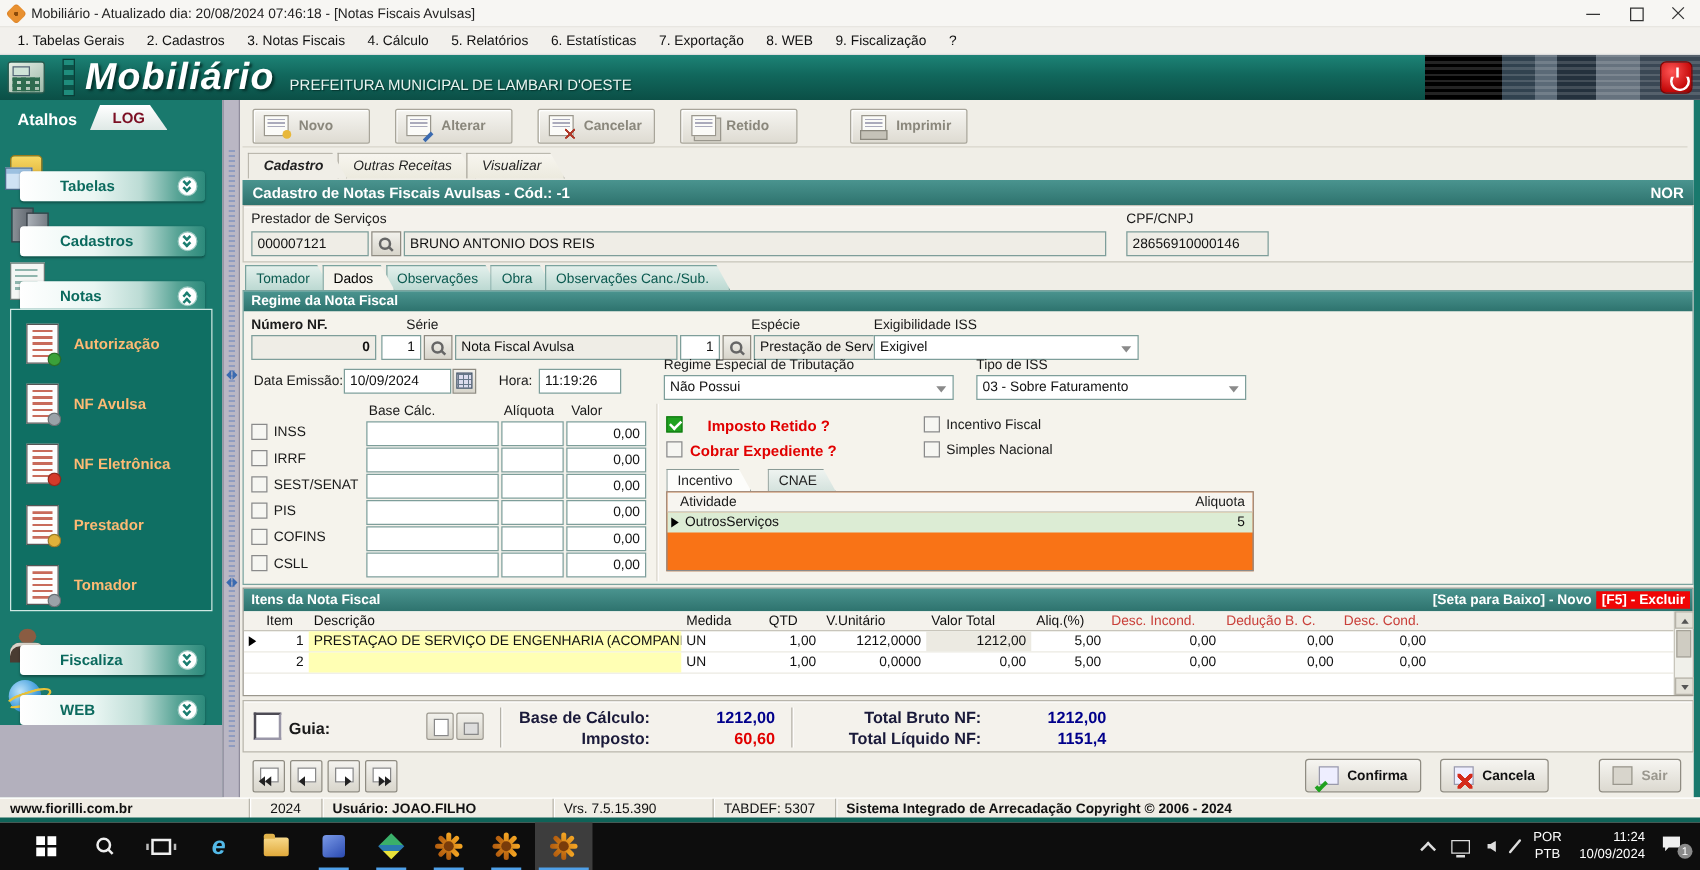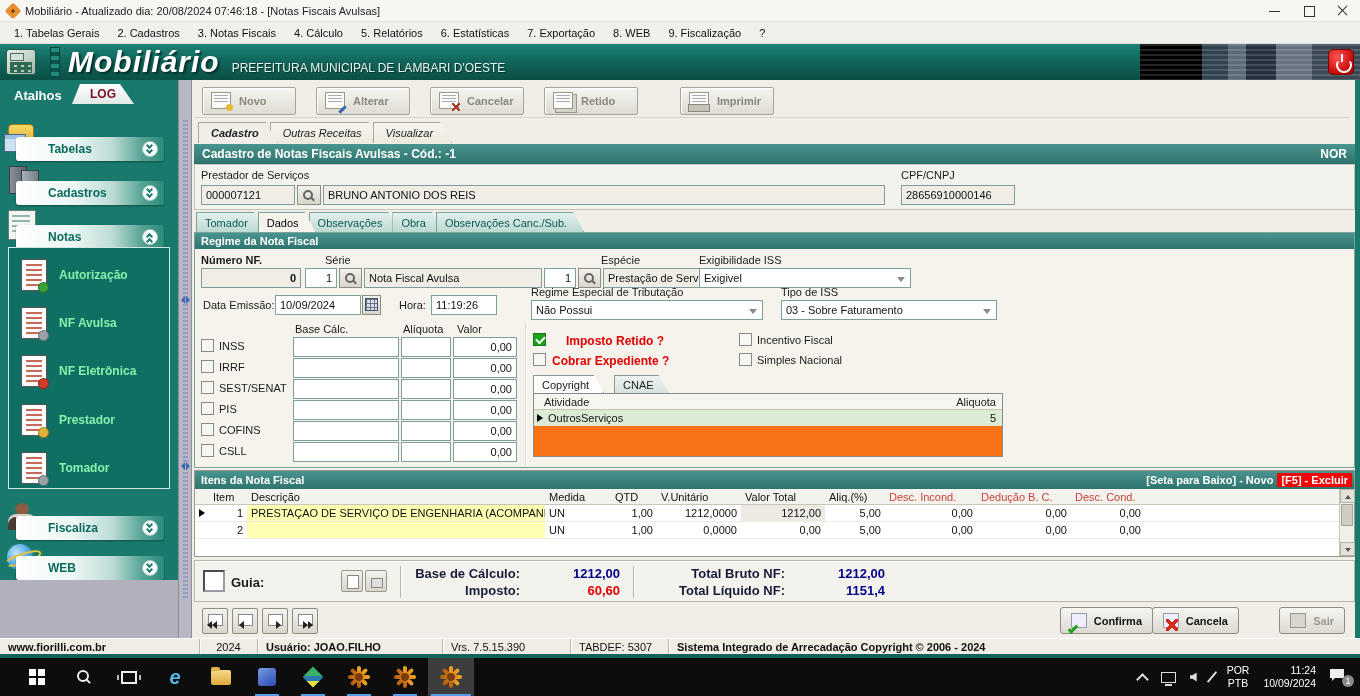--- a/index.html
+++ b/index.html
@@ -64,21 +64,21 @@
   .ic-notas-g::before{content:'';position:absolute;left:2px;top:0;width:26px;height:28px;background:#f4f6f4;border:1px solid #6a7a76;}
   .ic-notas-g::after{content:'';position:absolute;left:6px;top:5px;width:18px;height:18px;
     background:repeating-linear-gradient(180deg,#8fb5ad 0 2px,transparent 2px 5px);}
   .sb-chev{position:absolute;right:6px;top:4px;width:16px;height:16px;border-radius:50%;background:#fff;border:1px solid #9ec9c2;}
   .sb-chev i{position:absolute;left:4px;width:5px;height:5px;border-right:2px solid #1b7d70;border-bottom:2px solid #1b7d70;}
   .sb-chev.down i:nth-child(1){top:1px;transform:rotate(45deg);}
   .sb-chev.down i:nth-child(2){top:6px;transform:rotate(45deg);}
   .sb-chev.up i:nth-child(1){top:4px;transform:rotate(225deg);}
   .sb-chev.up i:nth-child(2){top:9px;transform:rotate(225deg);}
   .sb-panel{position:absolute;left:8px;top:167px;width:162px;height:242px;background:#0f6f63;border:1px solid #cfe8e3;}
-  .sb-item{position:absolute;left:6px;width:148px;height:42px;display:flex;align-items:center;color:#86efac;font-weight:bold;font-size:12px;}
+  .sb-item{position:absolute;left:6px;width:148px;height:42px;display:flex;align-items:center;color:#fdba74;font-weight:bold;font-size:12px;}
   .sb-doc{width:26px;height:32px;background:#fdfdfd;border:1px solid #555;margin:0 12px 0 6px;position:relative;
     background-image:repeating-linear-gradient(180deg,#c86a5a 0 2px,transparent 2px 5px);background-size:16px 22px;background-position:4px 4px;background-repeat:no-repeat;}
   .sb-doc i{position:absolute;right:-3px;bottom:-3px;width:11px;height:11px;border-radius:50%;border:1px solid rgba(0,0,0,.3);}
   .badge-green{background:#3aa13a;} .badge-red{background:#d43a2a;border-radius:2px;}
   .badge-yellow{background:#e0b23a;} .badge-grey{background:#9aa2a8;}
   .ic-fiscaliza::before{content:'';position:absolute;left:9px;top:0;width:14px;height:12px;border-radius:50%;background:#8a5c42;}
   .ic-fiscaliza::after{content:'';position:absolute;left:2px;top:11px;width:28px;height:16px;border-radius:8px 8px 0 0;background:#4a3c32;box-shadow:inset 0 3px 0 #d9d2c8;}
   .ic-web::before{content:'';position:absolute;left:1px;top:1px;width:26px;height:26px;border-radius:50%;
     background:radial-gradient(circle at 35% 35%,#bfe4fa,#4aa3e0 55%,#1a6ab0);}
   .ic-web::after{content:'';position:absolute;left:-2px;top:10px;width:34px;height:7px;border:2px solid #e8c23a;border-radius:50%/60%;transform:rotate(-18deg);border-left-color:transparent;}
@@ -515,21 +515,21 @@
 
         <span class="cb checked" style="left:338px;top:100px;"></span>
         <span class="lbl redlbl" style="left:371px;top:101px;font-size:12px;">Imposto Retido ?</span>
         <span class="cb" style="left:544px;top:100px;"></span>
         <span class="lbl" style="left:562px;top:101px;">Incentivo Fiscal</span>
         <span class="cb" style="left:338px;top:120px;"></span>
         <span class="lbl redlbl" style="left:357px;top:121px;font-size:12px;">Cobrar Expediente ?</span>
         <span class="cb" style="left:544px;top:120px;"></span>
         <span class="lbl" style="left:562px;top:121px;">Simples Nacional</span>
 
-        <div class="atab active" style="left:338px;top:142px;">Copyright</div>
+        <div class="atab active" style="left:338px;top:142px;">Incentivo</div>
         <div class="atab" style="left:419px;top:142px;">CNAE</div>
 
         <div class="agrid">
           <div class="ahdr">
             <span class="lbl" style="left:10px;top:2px;">Atividade</span>
             <span class="lbl" style="right:6px;top:2px;">Aliquota</span>
           </div>
           <div class="arow">
             <span class="marker" style="margin-left:3px;"></span>
             <span style="margin-left:5px;">OutrosServiços</span>
@@ -629,21 +629,21 @@
         <span class="navbtn" style="left:68px;">
             <i></i>
             <b class="r"></b>
           </span>
         <span class="navbtn" style="left:98px;">
             <i></i>
             <b class="r" style="right:4px;"></b>
             <b class="r" style="right:9px;"></b>
           </span>
 
-        <div class="actbtn" style="right:202px;left:auto;position:absolute;">
+        <div class="actbtn" style="right:218px;left:auto;position:absolute;">
           <span class="pg">
               <span class="chk-g"></span>
             </span>
           <span>Confirma</span>
         </div>
         <div class="actbtn" style="right:116px;left:auto;position:absolute;">
           <span class="pg">
               <span class="x-r"></span>
             </span>
           <span>Cancela</span>

